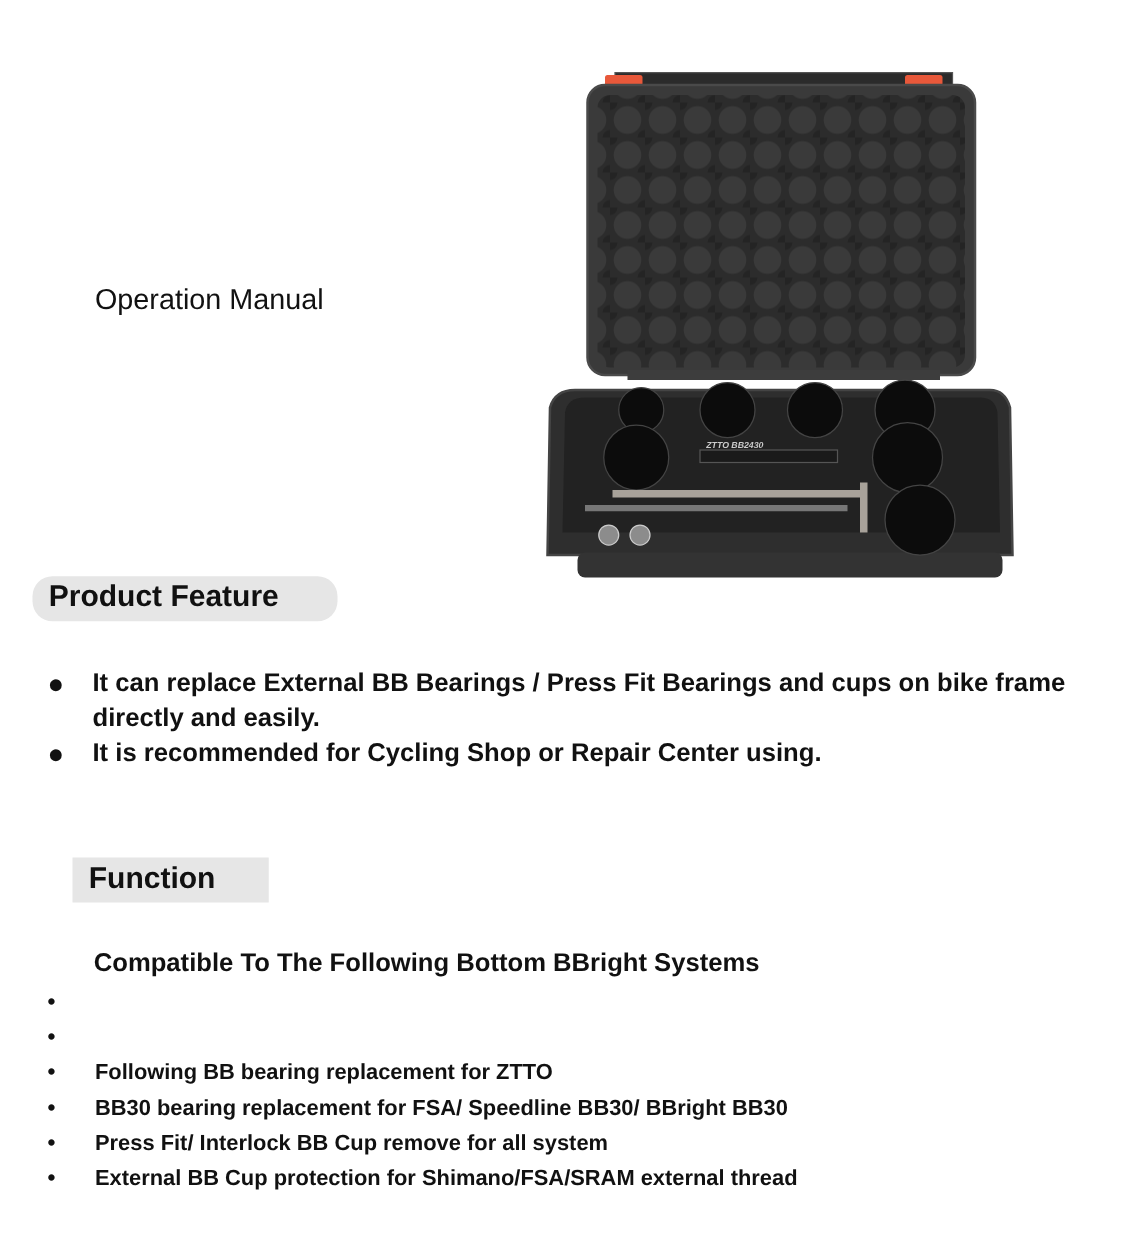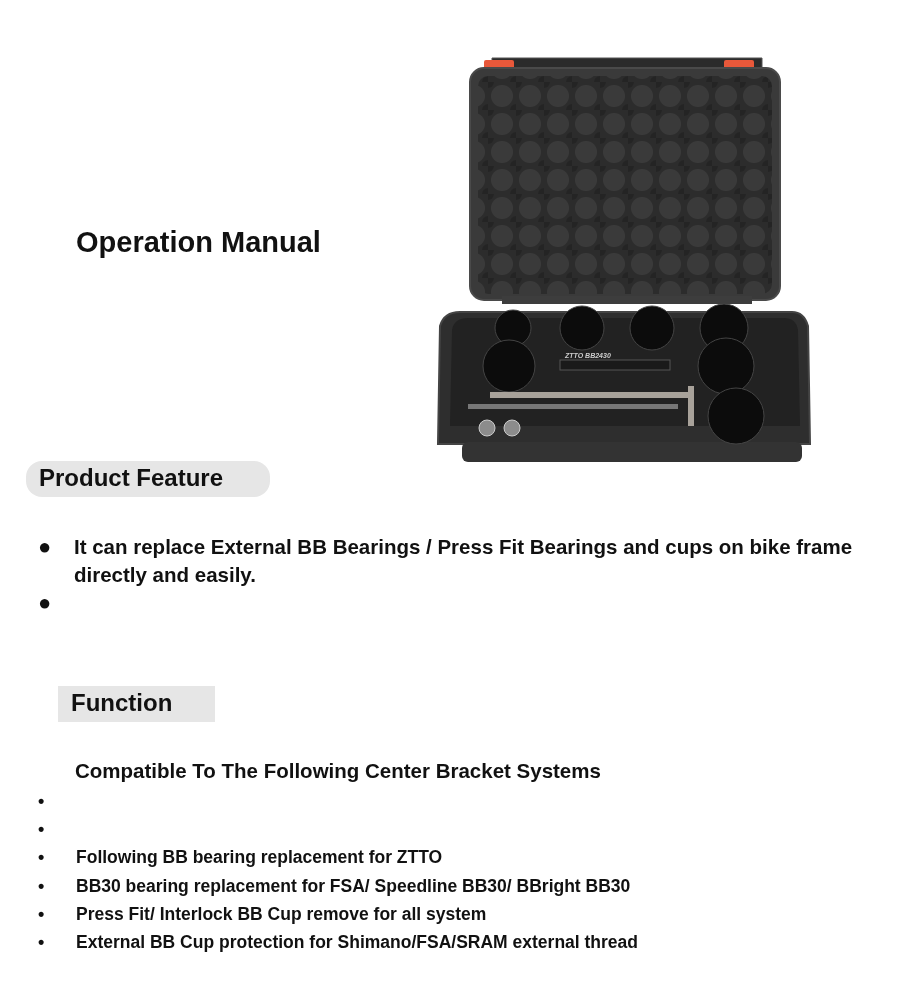--- a/index.html
+++ b/index.html
@@ -1,17 +1,17 @@
 <!DOCTYPE html>
 <html><head>
 <meta charset="utf-8">
 <style>
   html, body { margin:0; padding:0; background:#ffffff; }
   body { width:900px; height:1000px; position:relative; overflow:hidden; font-family:"Liberation Sans", sans-serif; color:#111; }
-  .title { position:absolute; left:76px; top:226px; font-size:29px; font-weight:bold; }
+  .title { position:absolute; left:76px; top:226px; font-size:23px; font-weight:normal; }
   .section-badge { position:absolute; left:26px; background:#e6e6e6; font-weight:bold; font-size:24px; padding:3px 12px 3px 13px; }
   #pf { top:461px; width:219px; height:30px;border-radius:16px; }
   #fn { top:686px; width:132px; height:30px;margin-left:32px; }
   .bullets { position:absolute; left:38px; top:533px; width:840px; }
   .bullet { display:flex; font-weight:bold; font-size:20.5px; line-height:28px; }
   .bullet .dot { width:36px; flex:none; font-size:22px; }
   .compat-title { position:absolute; left:75px; top:759px; font-weight:bold; font-size:20.5px; }
   .list { position:absolute; left:38px; top:787px; }
   .list .row { display:flex; font-weight:bold; font-size:17.5px; height:28.2px; line-height:28px; }
   .list .row .sdot { width:38px; font-size:18px; }
@@ -68,26 +68,27 @@
 
 <div class="section-badge" id="pf">Product Feature</div>
 
 <div class="bullets">
   <div class="bullet">
     <span class="dot">●</span>
     <span>It can replace External BB Bearings / Press Fit Bearings and cups on bike frame directly and easily.</span>
   </div>
   <div class="bullet">
     <span class="dot">●</span>
+    <span>It is recommended for Cycling Shop or Repair Center using.</span>
   </div>
 </div>
 
 <div class="section-badge" id="fn">Function</div>
 
-<div class="compat-title">Compatible To The Following Center Bracket Systems</div>
+<div class="compat-title">Compatible To The Following Bottom BBright Systems</div>
 
 <div class="list">
   <div class="row">
       <span class="sdot">•</span>
     </div>
   <div class="row">
       <span class="sdot">•</span>
     </div>
   <div class="row">
       <span class="sdot">•</span>

